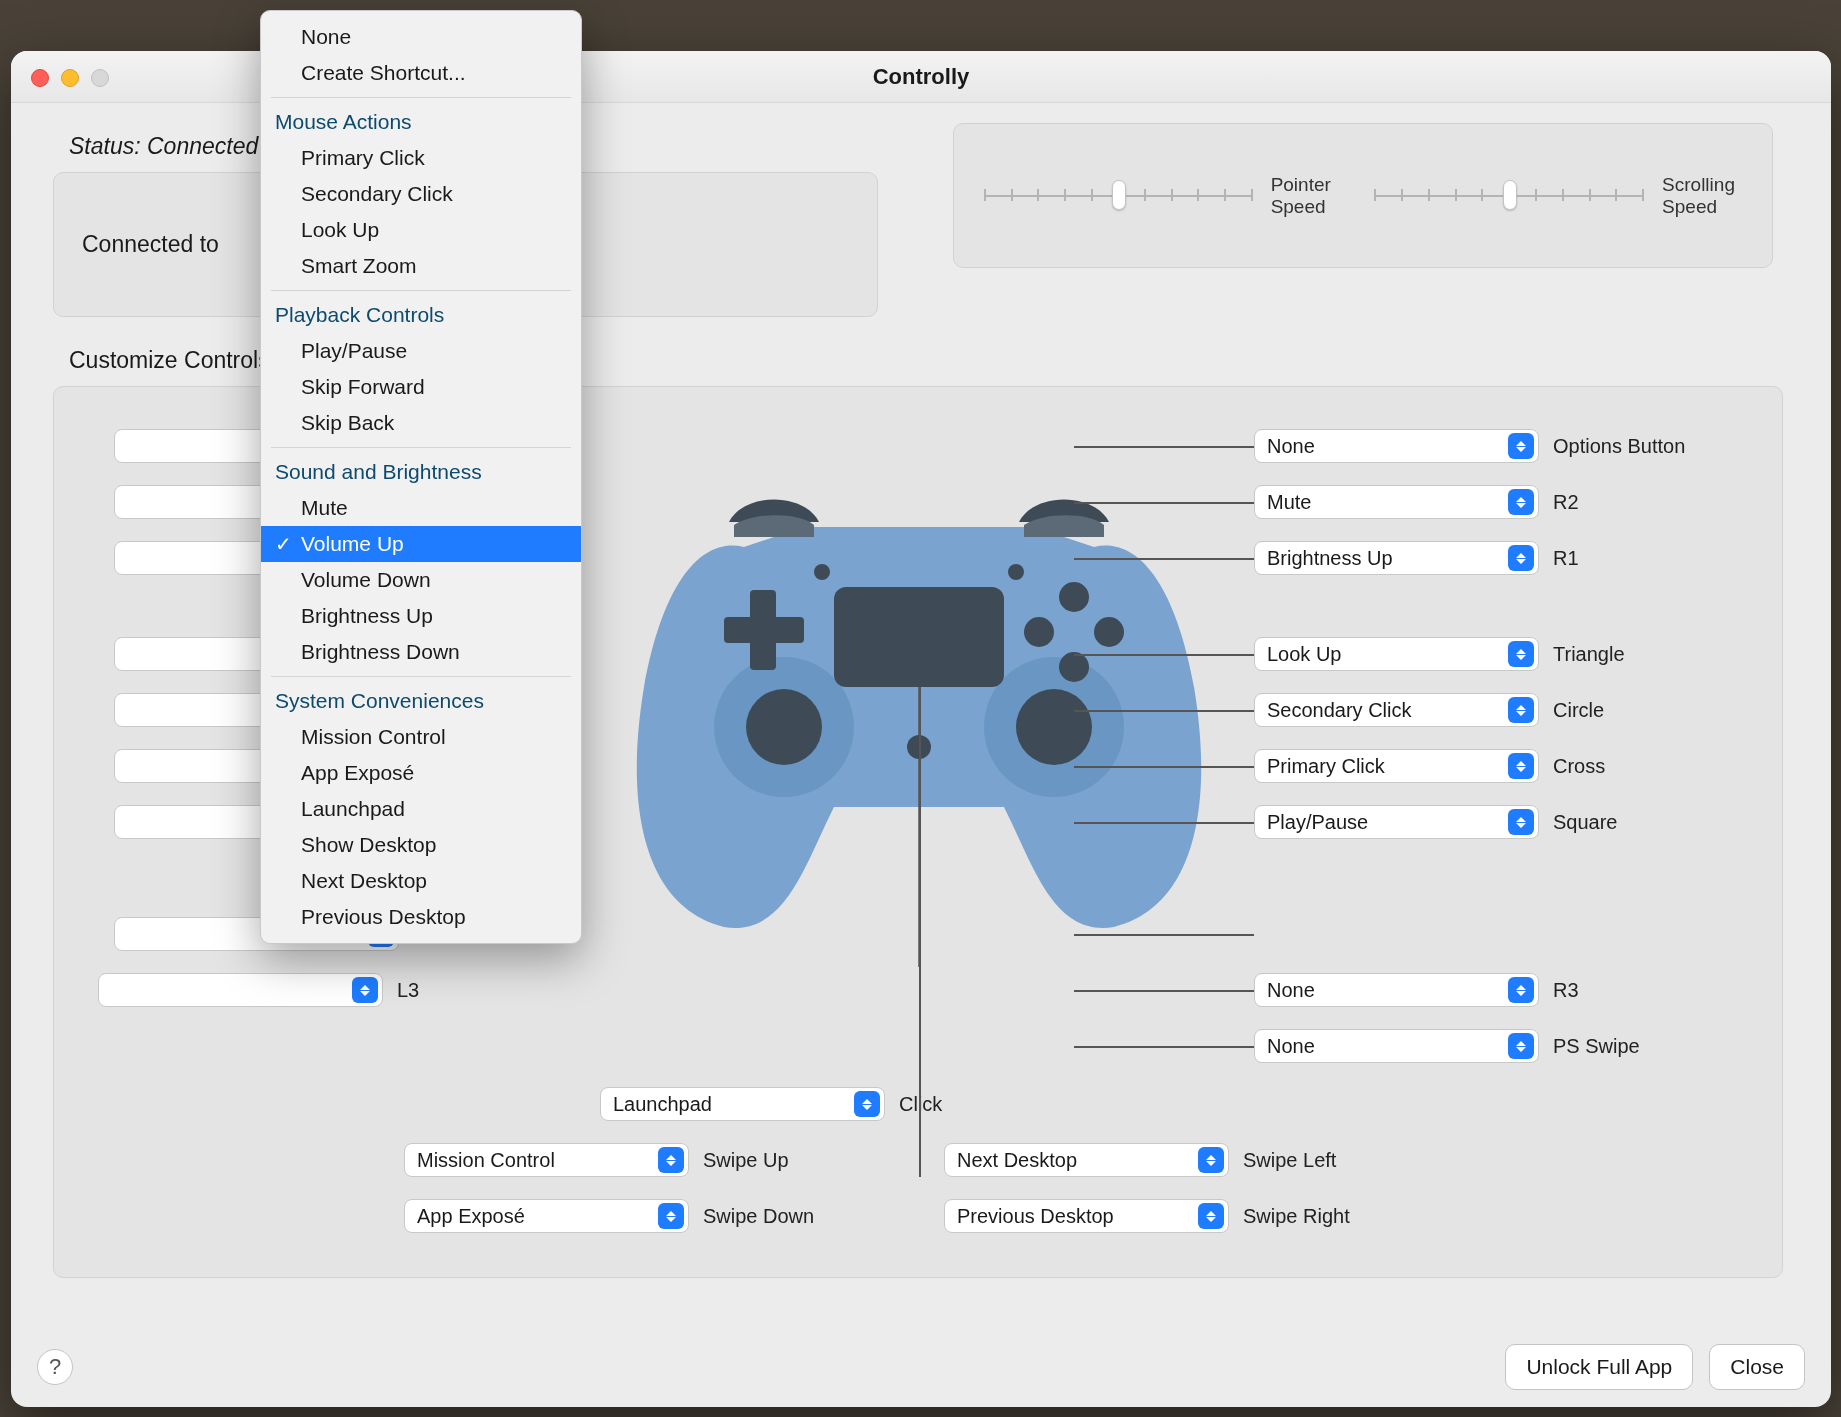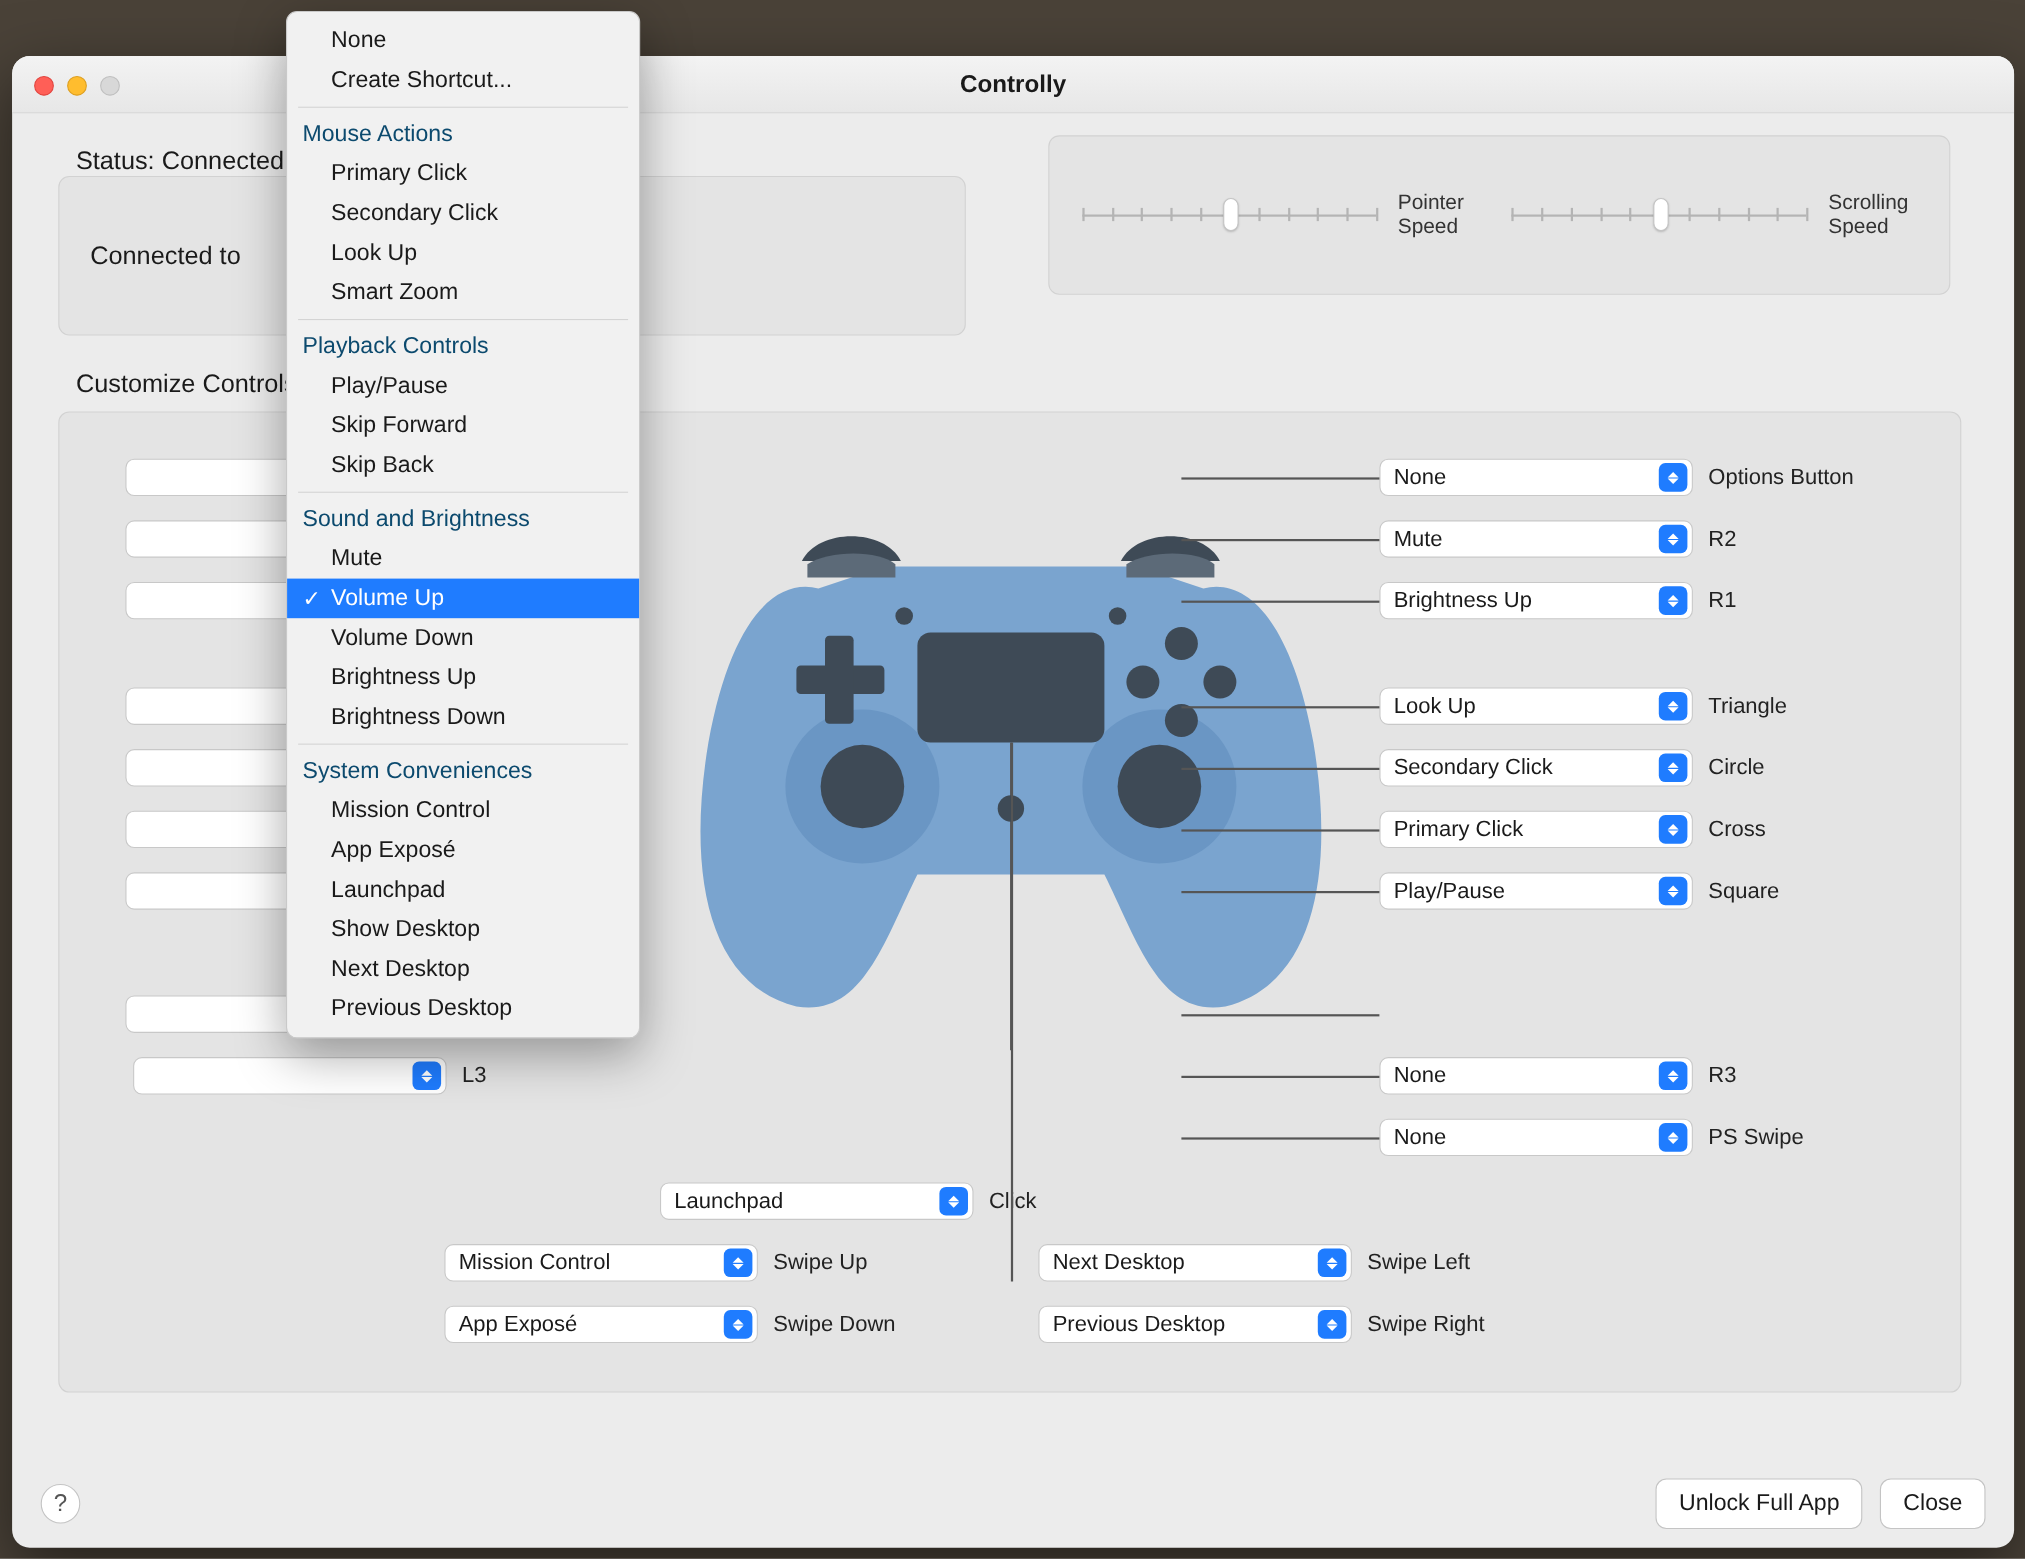--- a/index.html
+++ b/index.html
@@ -33,21 +33,21 @@
   }
   .traffic { position: absolute; left: 20px; top: 18px; display: flex; gap: 12px; }
   .dot { width: 18px; height: 18px; border-radius: 50%; }
   .dot.red { background: #ff5f57; border:1px solid #e24640; }
   .dot.yellow { background: #ffbd2e; border:1px solid #dea022; }
   .dot.gray { background: #d8d8d8; border:1px solid #c0c0c0; }
   .titlebar .title { margin: 0 auto; font-weight: 600; font-size: 22px; }
   .content { padding: 20px 28px 20px 28px; position: relative; }
   .row { display:flex; }
   .status-block { width: 900px; }
-  .status-label { font-size: 23px; margin: 10px 0 0 30px; }
+  .status-label { font-size: 23px; margin: 10px 0 12px 30px; font-style: italic; }
   .connected-box {
     background: #e4e4e4; border:1px solid #d2d2d2; border-radius: 10px;
     height: 145px; width: 825px; margin-left: 14px;
     display:flex; align-items:center; padding-left: 28px; font-size: 23px;
   }
   .thumb-block { flex:1; }
   .thumb-title { font-size: 23px; margin: 10px 0 12px 30px; }
   .thumb-box {
     background: #e4e4e4; border:1px solid #d2d2d2; border-radius: 10px;
     height: 145px; width: 820px; margin-left: 14px;
@@ -285,21 +285,21 @@
         <div class="mapping left" style="right: 1170px; left: 60px; top: 530px; justify-content: flex-end;">
           <div class="mapping-label">Left Stick</div>
           <div class="select">
             <span></span>
             <div class="select-chevrons">
               <div class="chev-up"></div>
               <div class="chev-down"></div>
             </div>
           </div>
         </div>
-        <div class="mapping left" style="right: 1170px; left: 67px; top: 586px; justify-content: flex-end;">
+        <div class="mapping left" style="right: 1170px; left: 44px; top: 586px; justify-content: flex-end;">
           <div class="mapping-label">L3</div>
           <div class="select">
             <span></span>
             <div class="select-chevrons">
               <div class="chev-up"></div>
               <div class="chev-down"></div>
             </div>
           </div>
         </div>
         <div class="mapping" style="left: 1200px; top: 42px;">

